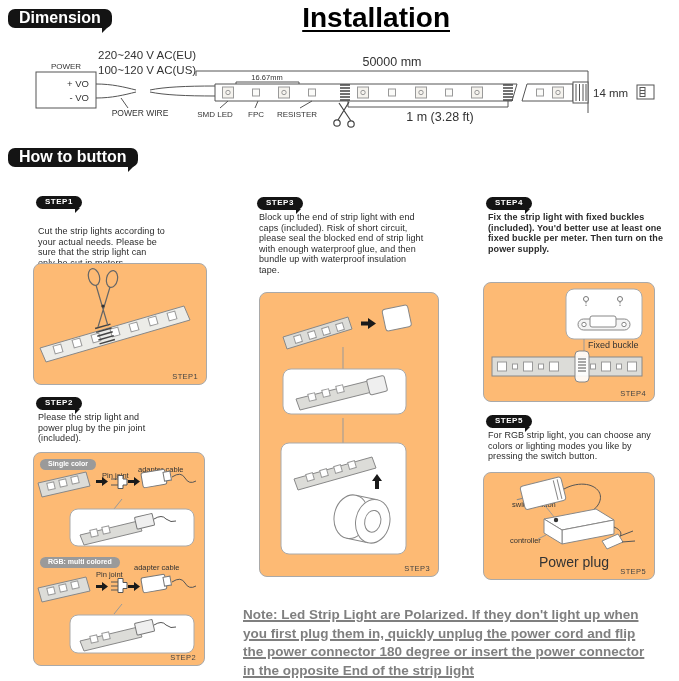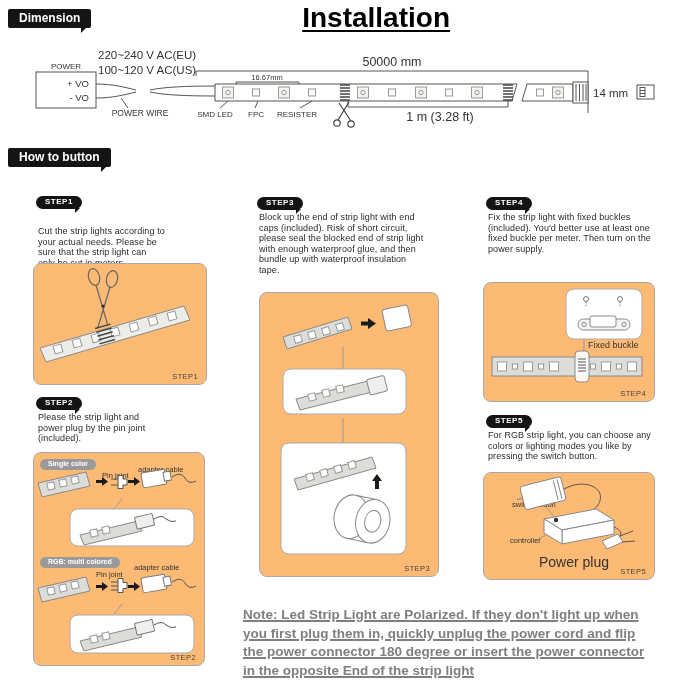--- a/index.html
+++ b/index.html
@@ -1,22 +1,22 @@
 <!DOCTYPE html>
 <html><head>
 <meta charset="utf-8">
 <style>
   html,body{margin:0;padding:0;background:#fff;}
   .page{position:relative;width:679px;height:681px;background:#fff;overflow:hidden;
         font-family:"Liberation Sans",sans-serif;color:#222;}
   .abs{position:absolute;}
   .title{font-size:28px;font-weight:bold;color:#000;text-decoration:underline;
          text-decoration-thickness:2px;text-underline-offset:3px;text-align:center;}
-  .bubble{background:#141414;color:#fff;font-weight:bold;border-radius:2px;
-          padding:2px 11px 3px;font-size:12px;line-height:14px;}
+  .bubble{background:#141414;color:#fff;font-weight:bold;border-radius:7px;
+          padding:2px 11px 3px;font-size:16px;line-height:14px;}
   .bubble::after{content:'';position:absolute;right:3px;bottom:-5px;width:0;height:0;
           border-top:7px solid #141414;border-right:7px solid transparent;}
   .stepbadge{background:#141414;color:#fff;font-weight:bold;border-radius:7px;
           padding:1px 9px 2px;font-size:8px;line-height:10px;letter-spacing:.5px;}
   .stepbadge::after{content:'';position:absolute;right:2px;bottom:-4px;width:0;height:0;
           border-top:5px solid #141414;border-right:5px solid transparent;}
   .desc{font-size:9px;line-height:10.6px;white-space:pre-line;color:#2a2a2a;letter-spacing:.1px;}
   .fig{border:1.5px solid #a9a9a9;border-radius:8px;background:#fdba74;}
   .figlabel{position:absolute;right:8px;bottom:3px;font-size:7.5px;color:#444;letter-spacing:.4px;}
   .pill{position:absolute;background:#9a9a9a;color:#fff;font-size:7px;font-weight:bold;
@@ -263,21 +263,21 @@
         <path d="M91,204 h22 M91,248 h22" fill="none"></path>
         <ellipse cx="113" cy="226" rx="17" ry="22"></ellipse>
         <ellipse cx="113" cy="226" rx="8" ry="11"></ellipse>
       </g>
       <polygon points="115,196 115,188 112,188 117,181 122,188 119,188 119,196" fill="#1a1a1a"></polygon>
     </svg>
     <span class="figlabel">STEP3</span>
   </div>
 
   <span class="abs stepbadge" style="left:486px;top:197px;">STEP4</span>
-  <div class="abs desc" style="left:488px;top:212px;width:180px;">Fix the strip light with fixed buckles
+  <div class="abs desc" style="left:488px;top:212px;width:180px;font-weight:bold;">Fix the strip light with fixed buckles
 (included). You'd better use at least one
 fixed buckle per meter. Then turn on the
 power supply.</div>
 
   <div class="abs fig" style="left:483px;top:282px;width:170px;height:118px;">
     <span class="figtext" style="left:104px;top:57px;font-size:9px;">Fixed buckle</span>
     <svg width="170" height="118" viewBox="0 0 170 118" style="position:absolute;left:0;top:0;">
       <rect x="82" y="6" width="76" height="50" rx="8" fill="#fff" stroke="#aaa"></rect>
       <g stroke="#777" fill="#fff">
         <circle cx="102" cy="16" r="2.5"></circle>

